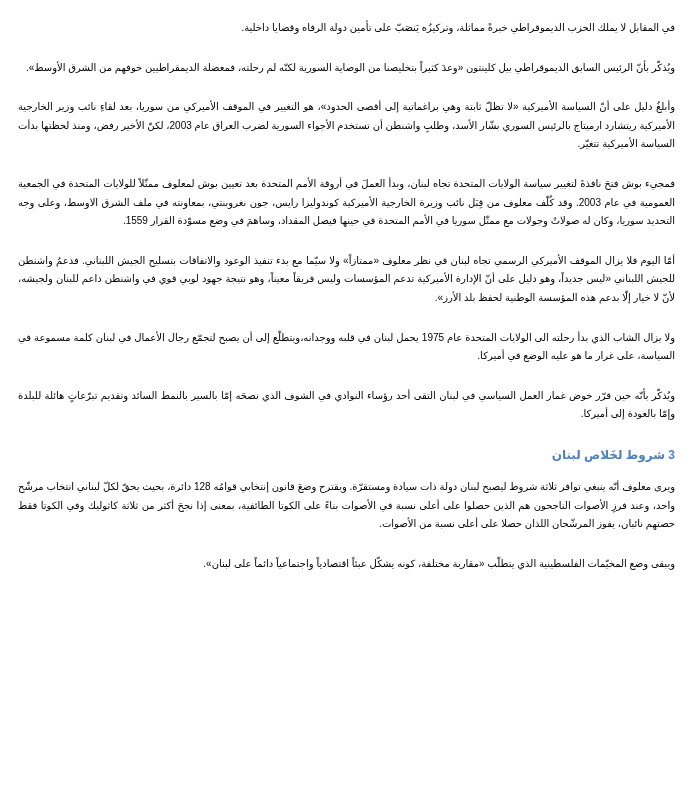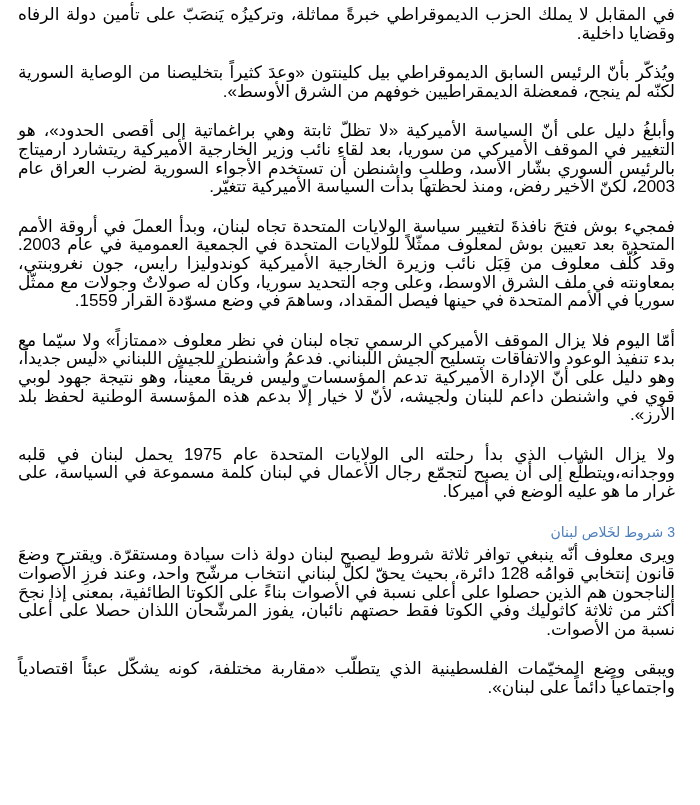--- a/index.html
+++ b/index.html
@@ -15,43 +15,44 @@
       color: #000000;
     }
     .page {
       direction: rtl;
       text-align: justify;
       padding: 6px 25px 0 18px;
       box-sizing: border-box;
       width: 700px;
     }
     p {
-      margin: 0 0 21px 0;
-      font-size: 17px;
+      margin: 13px 0 21px 0;
+      font-size: 10px;
       line-height: 18.6px;
     }
     p.tight { margin-bottom: 0; }
     h3 {
       margin: 0 0 4px 0;
-      font-size: 14px;
-      font-weight: normal;
+      font-size: 12px;
+      font-weight: bold;
       color: #4f81bd;
       line-height: 20px;
     }
   </style>
 </head>
 <body>
 
 <div class="page">
   <p>في المقابل لا يملك الحزب الديموقراطي خبرةً مماثلة، وتركيزُه يَنصَبّ على تأمين دولة الرفاه وقضايا داخلية.</p>
-  <p>ويُذكّر بأنّ الرئيس السابق الديموقراطي بيل كلينتون «وعدَ كثيراً بتخليصنا من الوصاية السورية لكنّه لم ينجح، فمعضلة الديمقراطيين خوفهم من الشرق الأوسط».</p>
+  <p>ويُذكّر بأنّ الرئيس السابق الديموقراطي بيل كلينتون «وعدَ كثيراً بتخليصنا من الوصاية السورية لكنّه لم رحلته، فمعضلة الديمقراطيين خوفهم من الشرق الأوسط».</p>
   <p>وأبلغُ دليل على أنّ السياسة الأميركية «لا تظلّ ثابتة وهي براغماتية إلى أقصى الحدود»، هو التغيير في الموقف الأميركي من سوريا، بعد لقاءِ نائب وزير الخارجية الأميركية ريتشارد ارميتاج بالرئيس السوري بشّار الأسد، وطلبِ واشنطن أن تستخدم الأجواء السورية لضرب العراق عام 2003، لكنّ الأخير رفض، ومنذ لحظتها بدأت السياسة الأميركية تتغيّر.</p>
   <p>فمجيء بوش فتحَ نافذةَ لتغيير سياسة الولايات المتحدة تجاه لبنان، وبدأ العملَ في أروقة الأمم المتحدة بعد تعيين بوش لمعلوف ممثّلاً للولايات المتحدة في الجمعية العمومية في عام 2003. وقد كُلّف معلوف من قِبَل نائب وزيرة الخارجية الأميركية كوندوليزا رايس، جون نغروبنتي، بمعاونته في ملف الشرق الاوسط، وعلى وجه التحديد سوريا، وكان له صولاتٌ وجولات مع ممثّل سوريا في الأمم المتحدة في حينها فيصل المقداد، وساهمَ في وضع مسوّدة القرار 1559.</p>
   <p>أمّا اليوم فلا يزال الموقف الأميركي الرسمي تجاه لبنان في نظر معلوف «ممتازاً» ولا سيّما مع بدء تنفيذ الوعود والاتفاقات بتسليح الجيش اللبناني. فدعمُ واشنطن للجيش اللبناني «ليس جديداً، وهو دليل على أنّ الإدارة الأميركية تدعم المؤسسات وليس فريقاً معيناً، وهو نتيجة جهود لوبي قوي في واشنطن داعم للبنان ولجيشه، لأنّ لا خيار إلّا بدعم هذه المؤسسة الوطنية لحفظ بلد الأرز».</p>
   <p>ولا يزال الشاب الذي بدأ رحلته الى الولايات المتحدة عام 1975 يحمل لبنان في قلبه ووجدانه،ويتطلّع إلى أن يصبح لتجمّع رجال الأعمال في لبنان كلمة مسموعة في السياسة، على غرار ما هو عليه الوضع في أميركا.</p>
+  <p>ويُذكّر بأنّه حين قرّر خوض غمار العمل السياسي في لبنان التقى أحد رؤساء النوادي في الشوف الذي نصحَه إمّا بالسير بالنمط السائد وتقديم تبرّعاتٍ هائلة للبلدة وإمّا بالعودة إلى أميركا.</p>
 
   <h3>3 شروط لخَلاص لبنان</h3>
 
   <p>ويرى معلوف أنّه ينبغي توافر ثلاثة شروط ليصبح لبنان دولة ذات سيادة ومستقرّة. ويقترح وضعَ قانون إنتخابي قوامُه 128 دائرة، بحيث يحقّ لكلّ لبناني انتخاب مرشّح واحد، وعند فرزِ الأصوات الناجحون هم الذين حصلوا على أعلى نسبة في الأصوات بناءً على الكوتا الطائفية، بمعنى إذا نجحَ أكثر من ثلاثة كاثوليك وفي الكوتا فقط حصتهم نائبان، يفوز المرشّحان اللذان حصلا على أعلى نسبة من الأصوات.</p>
 
   <p class="tight">ويبقى وضع المخيّمات الفلسطينية الذي يتطلّب «مقاربة مختلفة، كونه يشكّل عبئاً اقتصادياً واجتماعياً دائماً على لبنان».</p>
 
 </div>
 
 </body></html>

